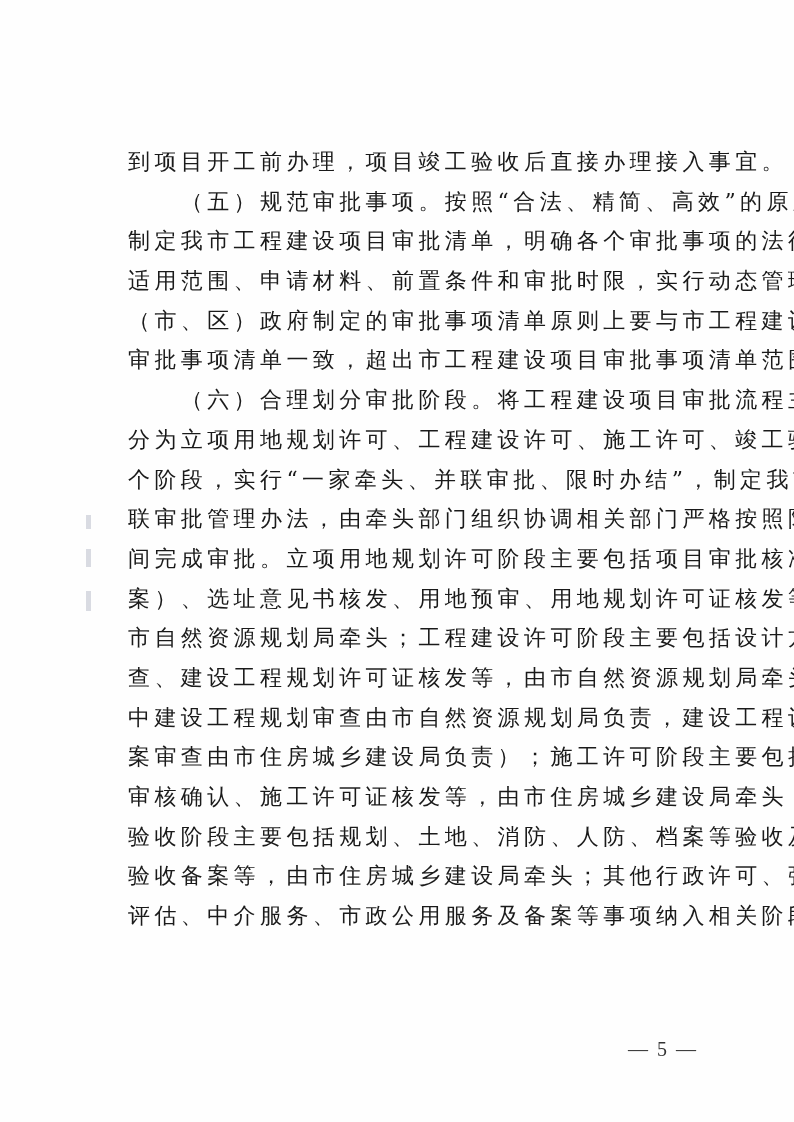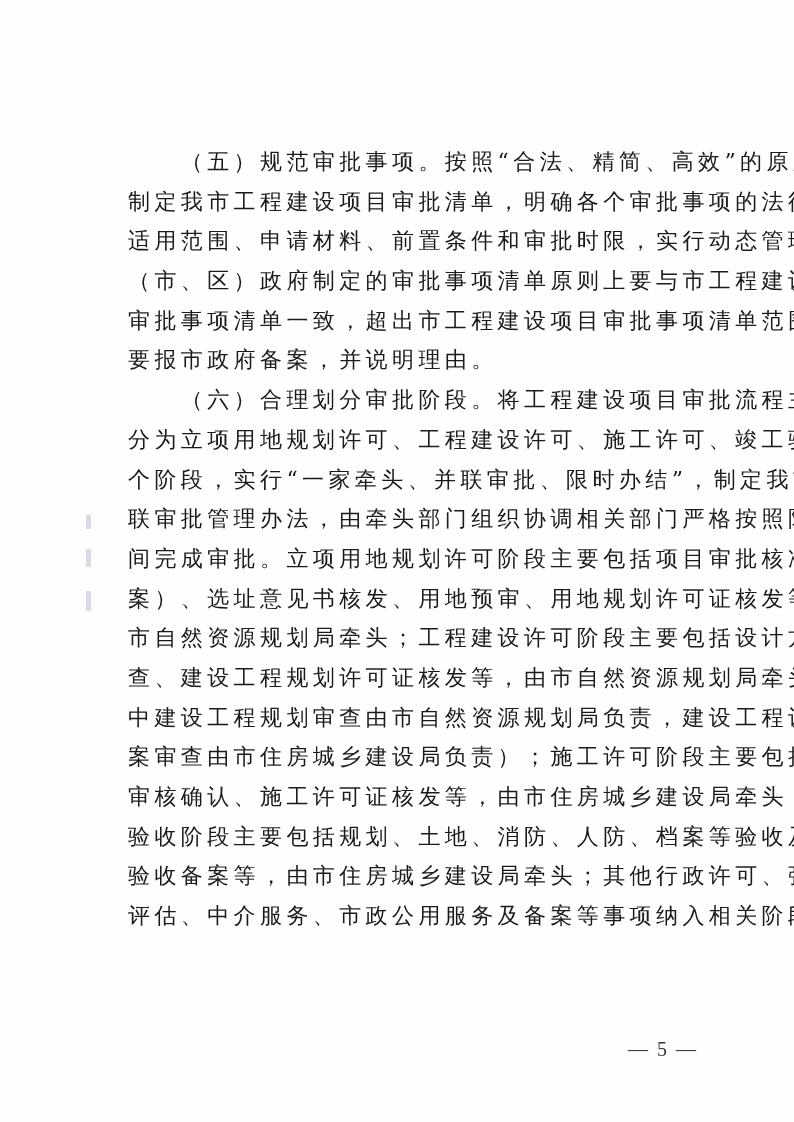--- a/index.html
+++ b/index.html
@@ -50,26 +50,26 @@
 <body>
 
 <div class="page">
   <div class="binding-marks">
     <span style="top:0px;height:14px;"></span>
     <span style="top:34px;height:18px;"></span>
     <span style="top:76px;height:20px;"></span>
   </div>
 
   <div class="text-block">
+    <span class="line last">到项目开工前办理，项目竣工验收后直接办理接入事宜。</span>
     <span class="line">　　（五）规范审批事项。按照“合法、精简、高效”的原则，</span>
     <span class="line">制定我市工程建设项目审批清单，明确各个审批事项的法律依据、</span>
     <span class="line">适用范围、申请材料、前置条件和审批时限，实行动态管理。县</span>
     <span class="line">（市、区）政府制定的审批事项清单原则上要与市工程建设项目</span>
     <span class="line">审批事项清单一致，超出市工程建设项目审批事项清单范围的，</span>
-    <span class="line last">要报市政府备案，并说明理由。</span>
     <span class="line">　　（六）合理划分审批阶段。将工程建设项目审批流程主要划</span>
     <span class="line">分为立项用地规划许可、工程建设许可、施工许可、竣工验收四</span>
     <span class="line">个阶段，实行“一家牵头、并联审批、限时办结”，制定我市并</span>
     <span class="line">联审批管理办法，由牵头部门组织协调相关部门严格按照限定时</span>
     <span class="line">间完成审批。立项用地规划许可阶段主要包括项目审批核准（备</span>
     <span class="line">案）、选址意见书核发、用地预审、用地规划许可证核发等，由</span>
     <span class="line">市自然资源规划局牵头；工程建设许可阶段主要包括设计方案审</span>
     <span class="line">查、建设工程规划许可证核发等，由市自然资源规划局牵头（其</span>
     <span class="line">中建设工程规划审查由市自然资源规划局负责，建设工程设计方</span>
     <span class="line">案审查由市住房城乡建设局负责）；施工许可阶段主要包括设计</span>

